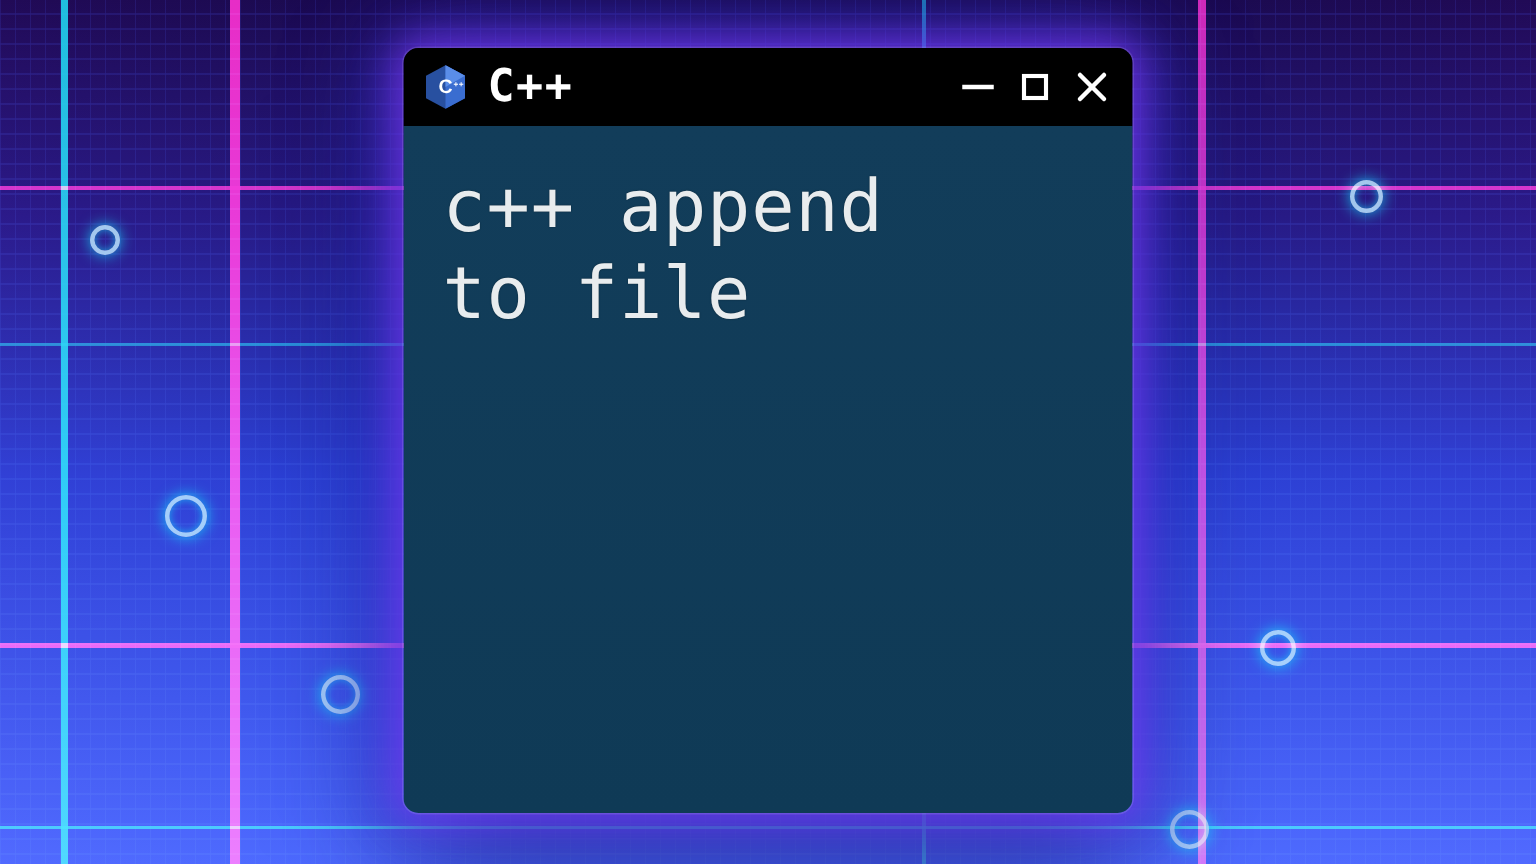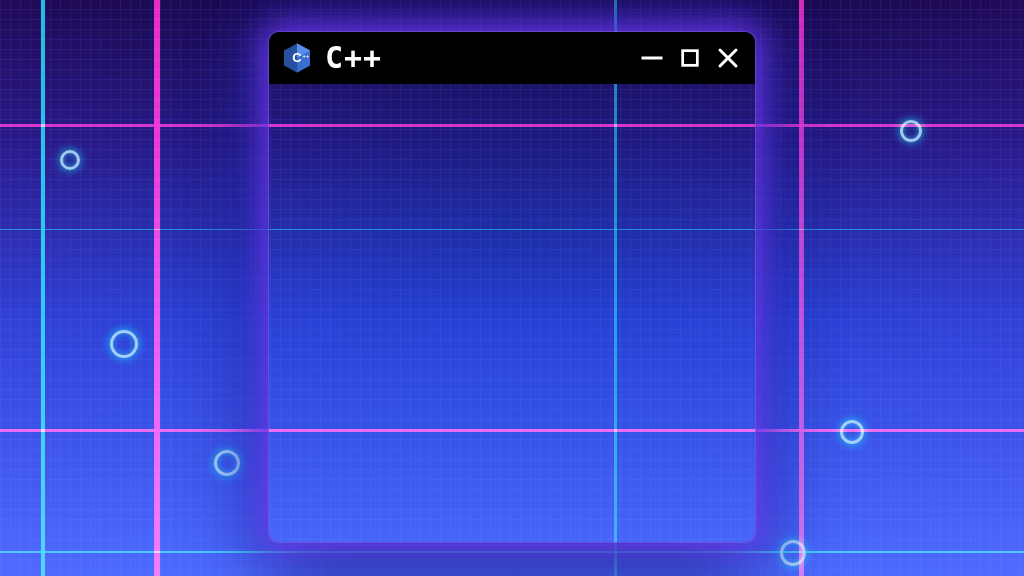--- a/index.html
+++ b/index.html
@@ -141,14 +141,18 @@
       </span>
       <span class="ctrl">
         <svg viewBox="0 0 24 24" width="24" height="24">
           <line x1="4" y1="4" x2="20" y2="20" stroke="#fff" stroke-width="3" stroke-linecap="round"></line>
           <line x1="20" y1="4" x2="4" y2="20" stroke="#fff" stroke-width="3" stroke-linecap="round"></line>
         </svg>
       </span>
     </span>
   </div>
 
+  <div class="body">
+    <div class="content">c++ append
+to file</div>
+  </div>
 
 </div>
 
 </body></html>

